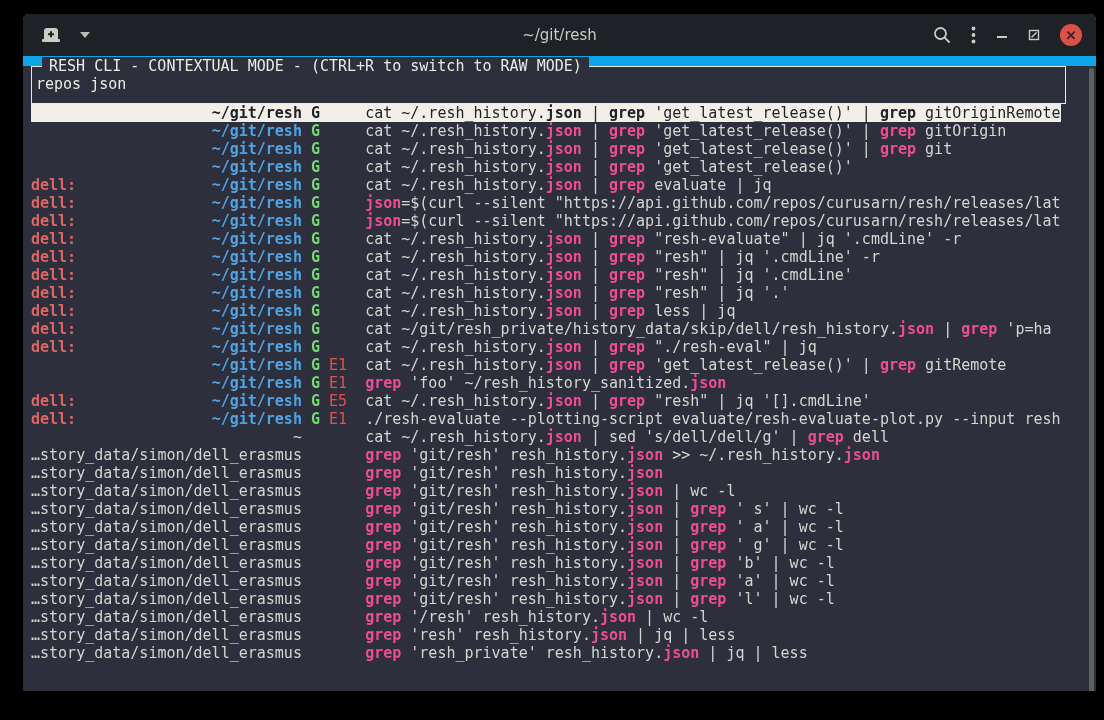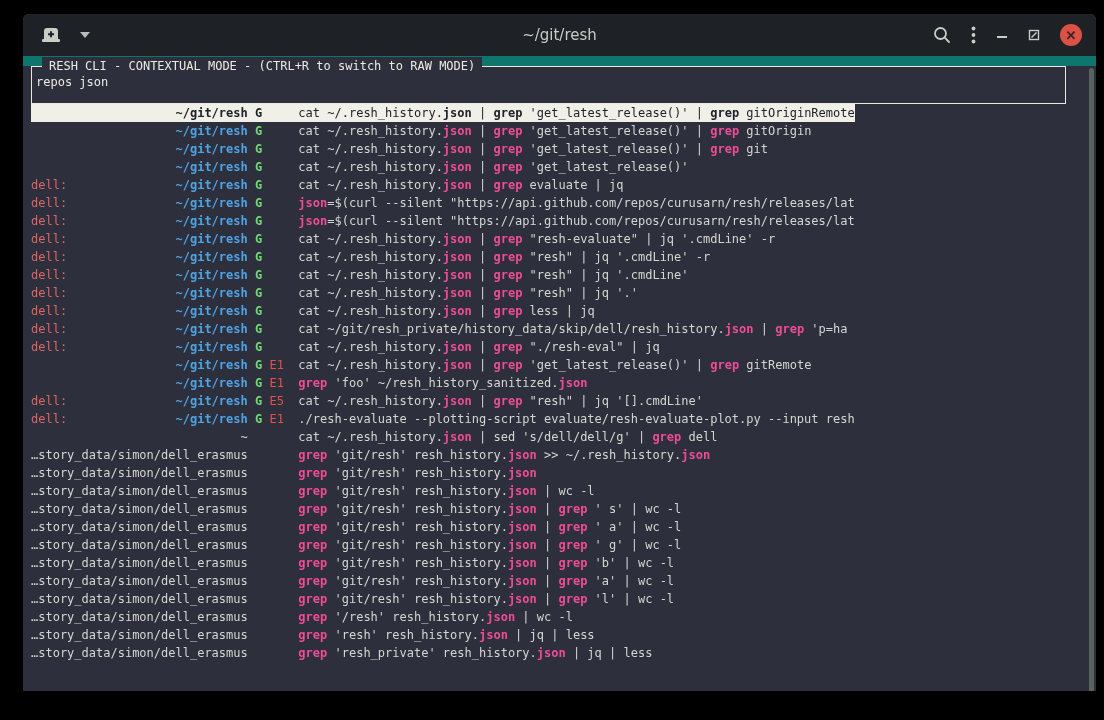--- a/index.html
+++ b/index.html
@@ -1,40 +1,40 @@
 <!DOCTYPE html>
 <html><head>
 <meta charset="utf-8">
 <style>
   html,body{margin:0;padding:0;background:#000;}
   .stage{position:relative;width:1104px;height:720px;background:#000;overflow:hidden;
          font-family:"DejaVu Sans", sans-serif;}
-  .window{position:absolute;left:23px;top:14px;width:1073px;height:677px;background:#0f766e;
+  .window{position:absolute;left:23px;top:14px;width:1073px;height:677px;background:#0ea5e9;
           border-radius:6px 6px 0 0;overflow:hidden;}
   
   .titlebar{position:relative;height:42px;background:#1e2126;display:flex;align-items:center;}
   .tb-left{position:absolute;left:18px;display:flex;align-items:center;gap:18px;}
   .tb-title{width:100%;text-align:center;color:#c9cdc4;font-size:15px;}
   .tb-right{position:absolute;right:14px;display:flex;align-items:center;gap:20px;}
   .tb-btn{display:flex;align-items:center;justify-content:center;background:none;border:none;
           padding:0;cursor:pointer;}
   .close-btn{width:22px;height:22px;border-radius:50%;background:#dc5146;color:#3b2327;
              font-size:13px;font-weight:bold;display:flex;align-items:center;justify-content:center;}
   
   .content{position:relative;height:635px;background:#2d2f3d;padding-left:8px;box-sizing:border-box;
-           font-family:"DejaVu Sans Mono", monospace;font-size:12px;color:#d6d6d0;}
+           font-family:"DejaVu Sans Mono", monospace;font-size:15px;color:#d6d6d0;}
   .querybox{position:relative;margin-top:10px;width:1035px;height:38px;box-sizing:border-box;
             border:1.5px solid #e9e8e1;}
   .querybox-title{position:absolute;top:-10px;left:10px;height:18px;line-height:18px;
                   background:#2d2f3d;padding:0 7px;color:#eceae2;white-space:pre;}
   .query-line{padding:8px 0 0 4px;color:#eceae2;white-space:pre;}
   .rows{}
   .row{height:18px;line-height:18px;white-space:pre;width:max-content;}
   .row span{white-space:pre;}
-  .host{color:#dd6663;}
+  .host{color:#dd6663;font-weight:bold;}
   .dir-blue{color:#4fa3e3;font-weight:bold;}
   .dir-plain{color:#d6d6d0;}
   .g{color:#74d974;font-weight:bold;}
   .e{color:#e4504c;font-weight:normal;text-align:center;}
   .m{color:#ee4d96;font-weight:bold;}
   .cmd{color:#d6d6d0;}
   .sel{background:#f1f0e8;}
   .sel span{color:#20222a !important;}
   .scrollbar{position:absolute;top:2px;right:2px;width:5px;height:629px;background:#5a625f;
              border-radius:3px;}

